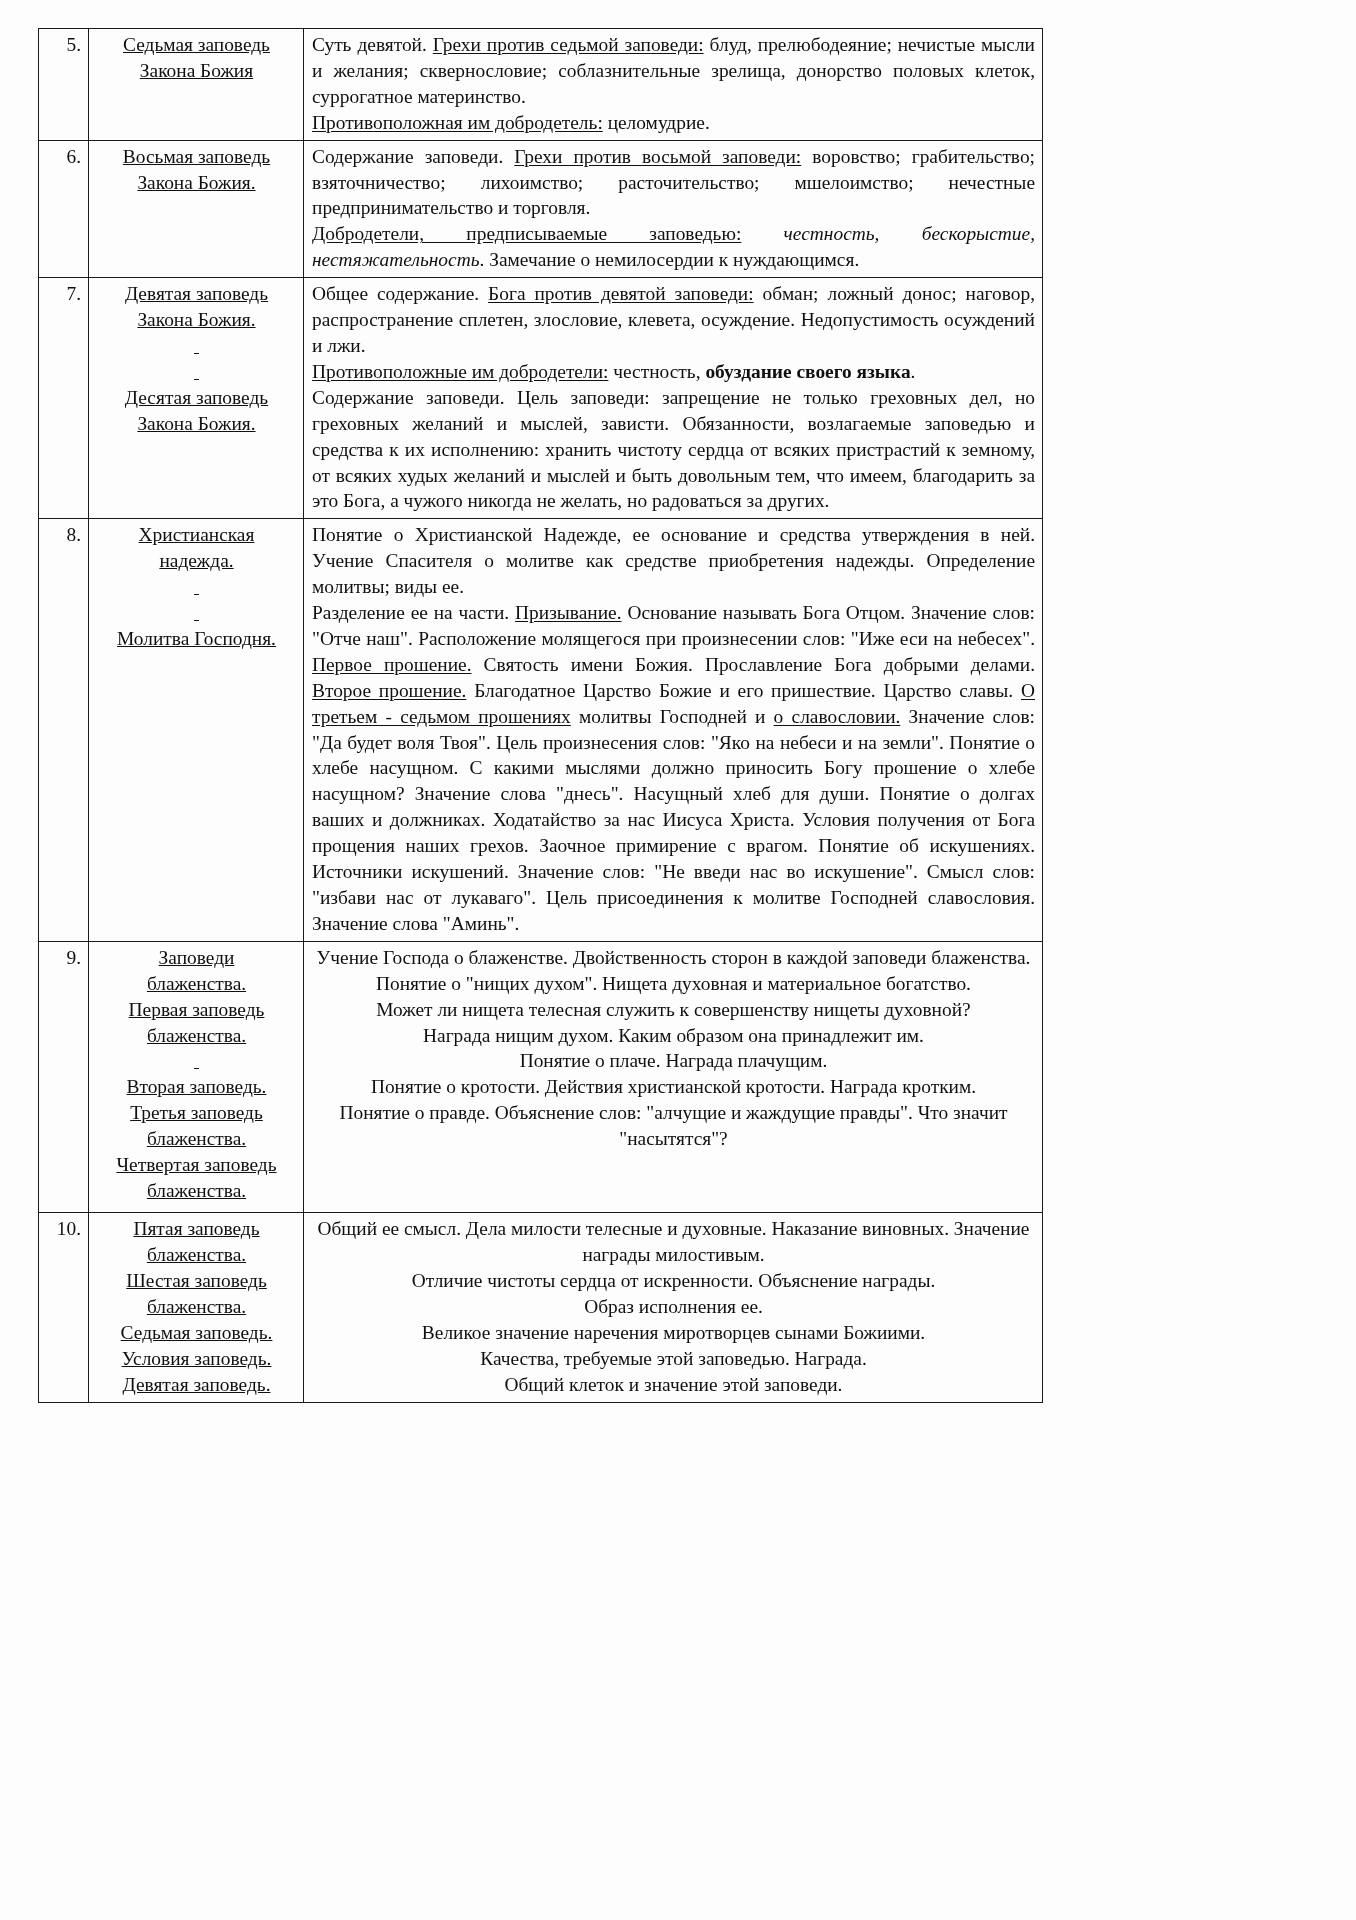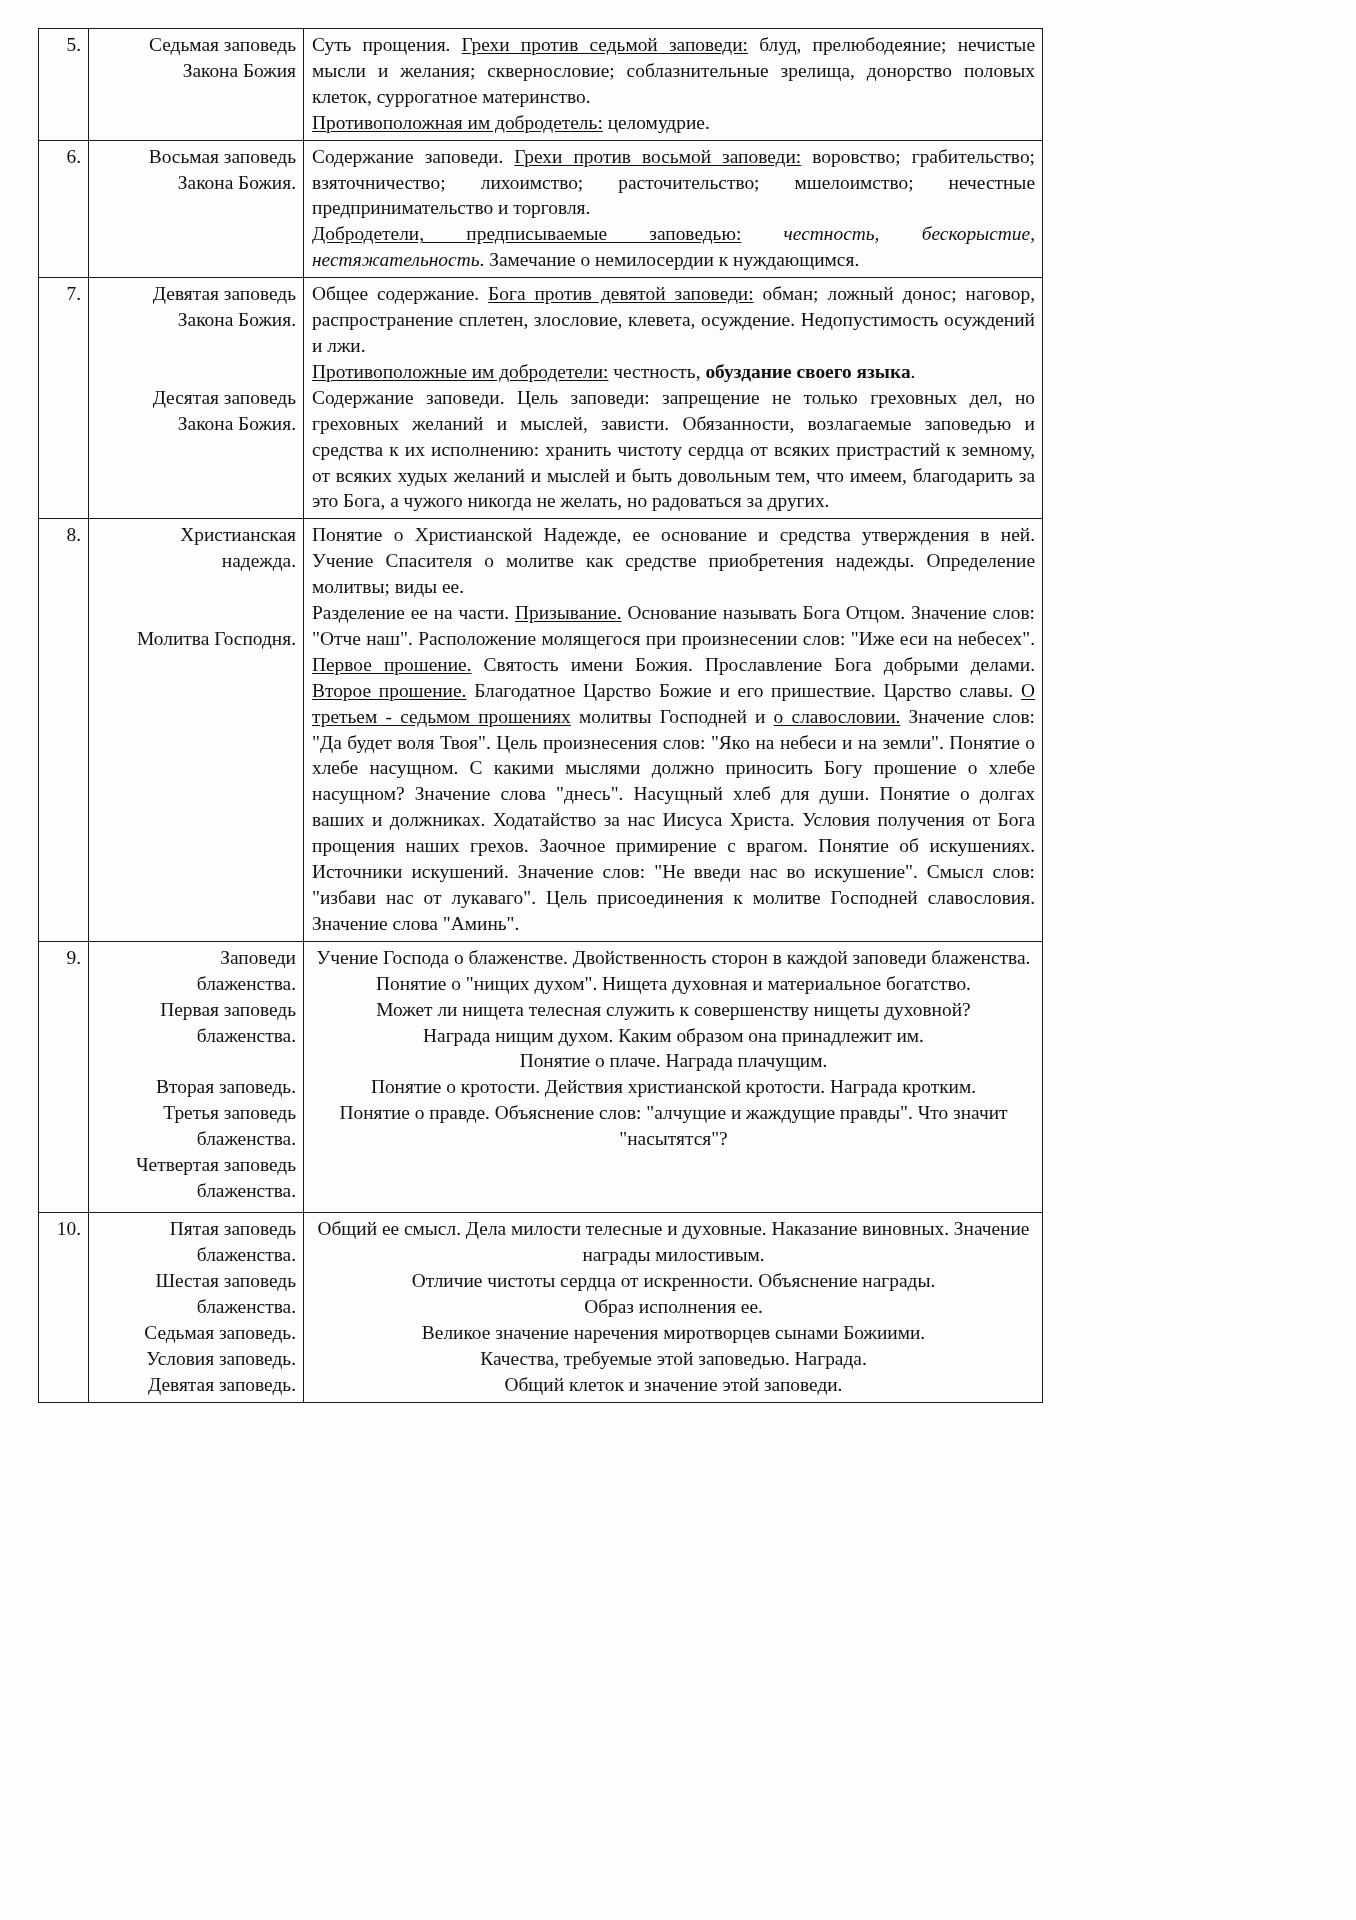--- a/index.html
+++ b/index.html
@@ -44,22 +44,23 @@
   col.c-body  { width: 739px; }
 
   td.num {
     text-align: right;
     padding-right: 9px;
     padding-left: 3px;
     white-space: nowrap;
   }
 
   td.topic {
-    text-align: right;
+    text-align: center;
     padding-left: 10px;
+    text-decoration: underline;
   }
 
   td.body {
     text-align: justify;
     text-justify: inter-word;
     padding-left: 10px;
     padding-right: 9px;
     hyphens: none;
   }
 
@@ -90,21 +91,21 @@
       <col class="c-body">
     </colgroup>
     <tbody>
         <tr>
           <td class="num"><span>5.</span></td>
           <td class="topic">
             <span class="topic-line">Седьмая заповедь</span>
             <span class="topic-line">Закона Божия</span>
           </td>
           <td class="body">
-            <p class="para"><span>Суть прощения. </span><u class="u">Грехи против седьмой заповеди:</u><span> блуд, прелюбодеяние; нечистые мысли и желания; сквернословие; соблазнительные зрелища, донорство половых клеток, суррогатное материнство.</span></p>
+            <p class="para"><span>Суть девятой. </span><u class="u">Грехи против седьмой заповеди:</u><span> блуд, прелюбодеяние; нечистые мысли и желания; сквернословие; соблазнительные зрелища, донорство половых клеток, суррогатное материнство.</span></p>
             <p class="para"><u class="u">Противоположная им добродетель:</u><span> целомудрие.</span></p>
           </td>
         </tr>
         <tr>
           <td class="num"><span>6.</span></td>
           <td class="topic">
             <span class="topic-line">Восьмая заповедь</span>
             <span class="topic-line">Закона Божия.</span>
           </td>
           <td class="body">

